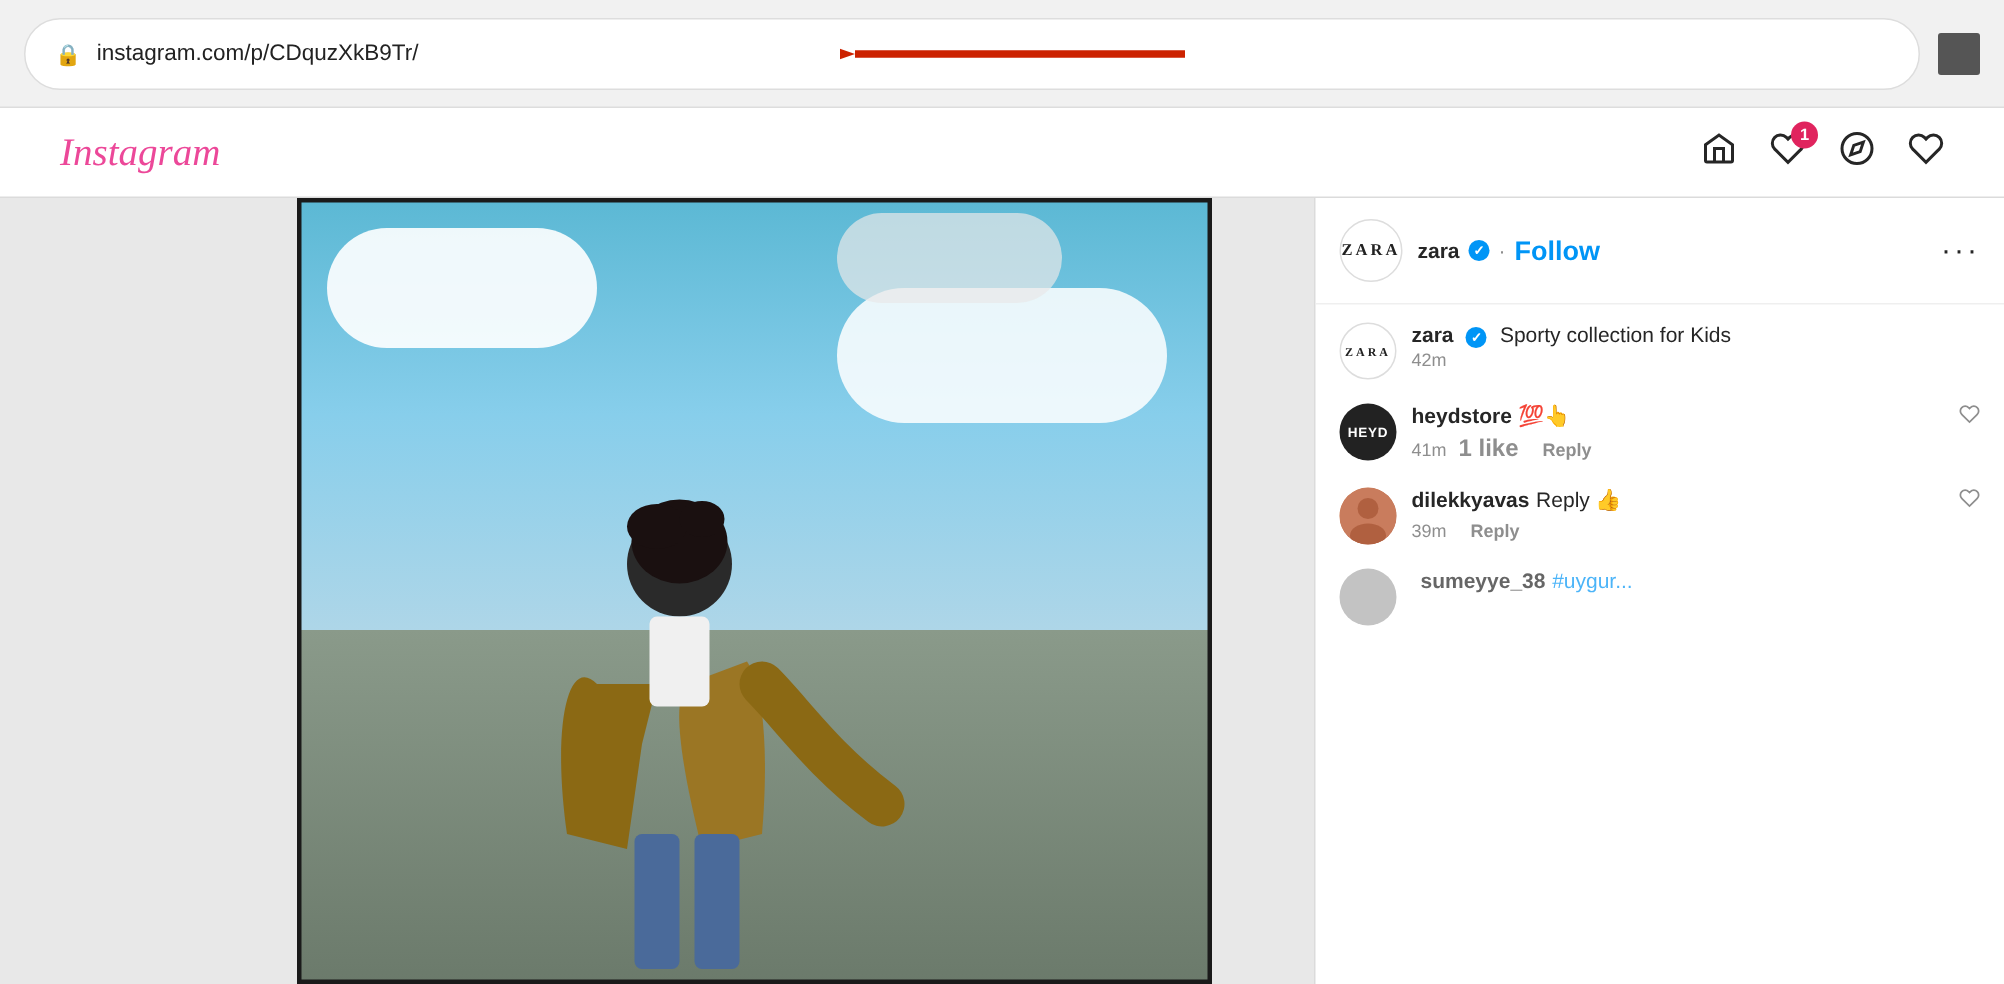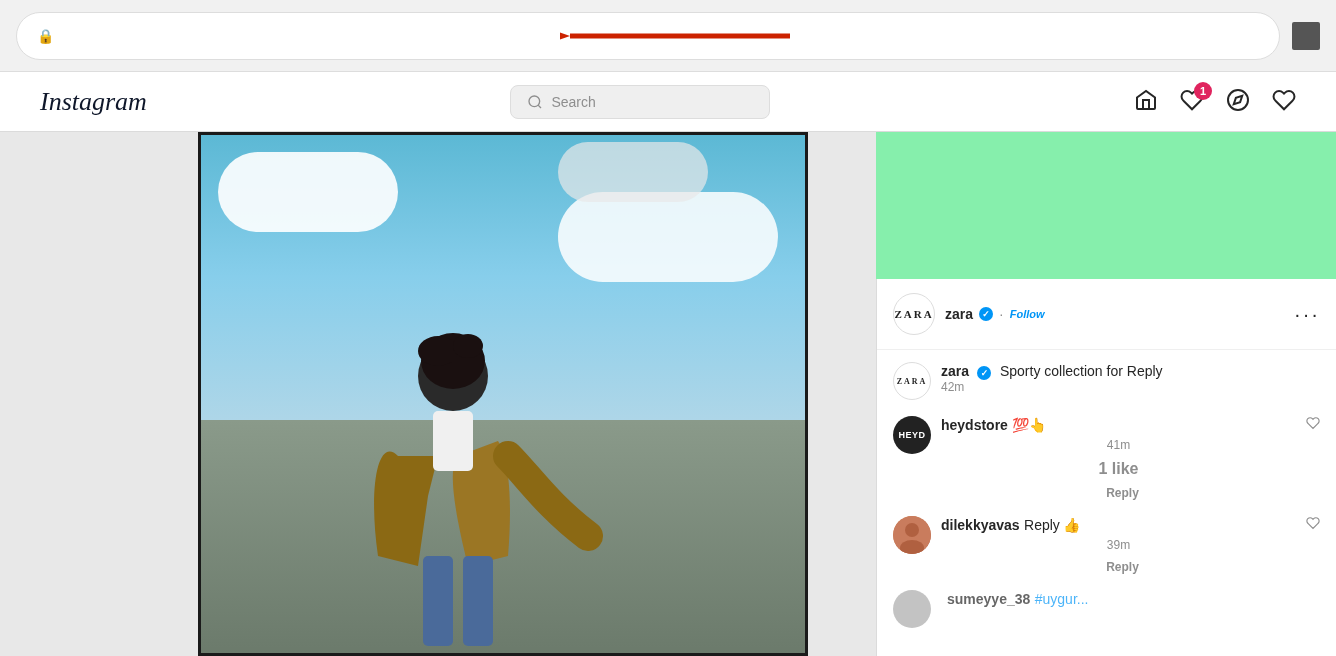--- a/index.html
+++ b/index.html
@@ -45,21 +45,21 @@
       height: 60px;
       display: flex;
       align-items: center;
       justify-content: space-between;
       padding: 0 40px;
     }
     .ig-logo-text {
       font-family: Georgia, 'Times New Roman', serif;
       font-size: 26px;
       font-style: italic;
-      color: #0f172a;
+      color: #ec4899;
     }
     .search-bar {
       background: #efefef;
       border: 1px solid #ddd;
       border-radius: 8px;
       padding: 8px 16px;
       display: flex;
       align-items: center;
       gap: 8px;
       width: 260px;
@@ -84,23 +84,22 @@
       font-size: 11px;
       display: flex;
       align-items: center;
       justify-content: center;
       font-weight: 700;
     }
 
     
     .main-content {
       display: flex;
-      background: #86efac;
+      background: #84cc16;
       height: calc(656px - 72px - 60px);
-      align-items: flex-end;
     }
 
     
     .post-image-area {
       flex: 1;
       display: flex;
       align-items: flex-start;
       justify-content: center;
       padding: 0;
       overflow: hidden;
@@ -214,21 +213,21 @@
       background: #0095f6;
       border-radius: 50%;
       display: inline-flex;
       align-items: center;
       justify-content: center;
       color: white;
       font-size: 9px;
       font-weight: 700;
     }
     .dot-separator { color: #8e8e8e; font-size: 14px; }
-    .follow-btn { color: #0095f6; font-weight: 600; font-size: 11px; cursor: pointer; background: none; border: none; font-style: italic; }
+    .follow-btn { color: #0095f6; font-weight: 600; font-size: 18px; cursor: pointer; background: none; border: none; }
     .more-btn { color: #262626; font-size: 20px; cursor: pointer; background: none; border: none; letter-spacing: 2px; line-height: 1; }
 
     
     .comments-area {
       flex: 1;
       overflow-y: auto;
       padding: 12px 16px;
     }
     .comment-item {
       display: flex;
@@ -247,62 +246,56 @@
       font-size: 10px;
       font-weight: 900;
       letter-spacing: 1px;
     }
     .comment-body { flex: 1; }
     .comment-username { font-weight: 600; font-size: 14px; color: #262626; }
     .comment-text { font-size: 14px; color: #262626; }
     .comment-time { font-size: 12px; color: #8e8e8e; margin-top: 0; }
     .comment-reply { font-size: 12px; color: #8e8e8e; margin-left: 8px; cursor: pointer; font-weight: 600; }
     .comment-like { color: #8e8e8e; cursor: pointer; font-size: 14px; }
-    .comment-meta { display: flex; align-items: center; gap: 8px; margin-top: 4px; flex-direction: column; }
+    .comment-meta { display: flex; align-items: center; gap: 8px; margin-top: 4px; }
     .like-count { font-size: 16px; color: #8e8e8e; font-weight: 600; cursor: pointer; }
 
     
     .arrow-svg {
       position: absolute;
       top: 14px;
       left: 560px;
       pointer-events: none;
     }
   </style>
 </head>
 <body>
 
 <div class="browser-chrome-wrapper" style="position:relative;">
   <div class="browser-chrome">
     <div class="address-bar">
       <span class="lock-icon">🔒</span>
+      <span class="url-text">instagram.com/p/CDquzXkB9Tr/</span>
     </div>
 
     <svg class="arrow-svg" width="240" height="44" viewBox="0 0 240 44">
       <defs>
         <marker id="arrowhead" markerWidth="10" markerHeight="7" refX="0" refY="3.5" orient="auto">
           <polygon points="10 0, 0 3.5, 10 7" fill="#cc2200"></polygon>
         </marker>
       </defs>
       <line x1="230" y1="22" x2="10" y2="22" stroke="#cc2200" stroke-width="5" marker-end="url(#arrowhead)"></line>
     </svg>
     <div class="browser-square"></div>
   </div>
 </div>
 
 <header class="ig-header">
   <div class="ig-logo-text">Instagram</div>
 
-  <div class="search-bar">
-    <svg width="16" height="16" viewBox="0 0 24 24" fill="none" stroke="#8e8e8e" stroke-width="2">
-      <circle cx="11" cy="11" r="8"></circle>
-        <line x1="21" y1="21" x2="16.65" y2="16.65"></line>
-    </svg>
-    <span style="color:#8e8e8e; font-size:14px;">Search</span>
-  </div>
 
   <div class="nav-icons">
     <div class="nav-icon-wrap">
       <svg width="24" height="24" viewBox="0 0 24 24" fill="none" stroke="#262626" stroke-width="2">
         <path d="M3 9.5L12 3l9 6.5V20a1 1 0 01-1 1H4a1 1 0 01-1-1V9.5z"></path>
         <path d="M9 21V12h6v9"></path>
       </svg>
     </div>
     <div class="nav-icon-wrap">
       <svg width="24" height="24" viewBox="0 0 24 24" fill="none" stroke="#262626" stroke-width="2">
@@ -377,21 +370,21 @@
 
     <div class="comments-area">
 
       <div class="comment-item">
         <div class="comment-avatar" style="background:white;border:1px solid #ddd;">
           <span class="zara-logo-text" style="font-size:8px;">ZARA</span>
         </div>
         <div class="comment-body">
           <span class="comment-username">zara</span>
           <span class="verified-badge" style="margin:0 4px;">✓</span>
-          <span class="comment-text">Sporty collection for Reply</span>
+          <span class="comment-text">Sporty collection for Kids</span>
           <div class="comment-time">42m</div>
         </div>
       </div>
 
       <div class="comment-item">
         <div class="comment-avatar" style="background:#222;color:#fff;font-size:9px;font-weight:900;letter-spacing:0.5px;">
           <span>HEYD</span>
         </div>
         <div class="comment-body">
           <span class="comment-username">heydstore</span>

